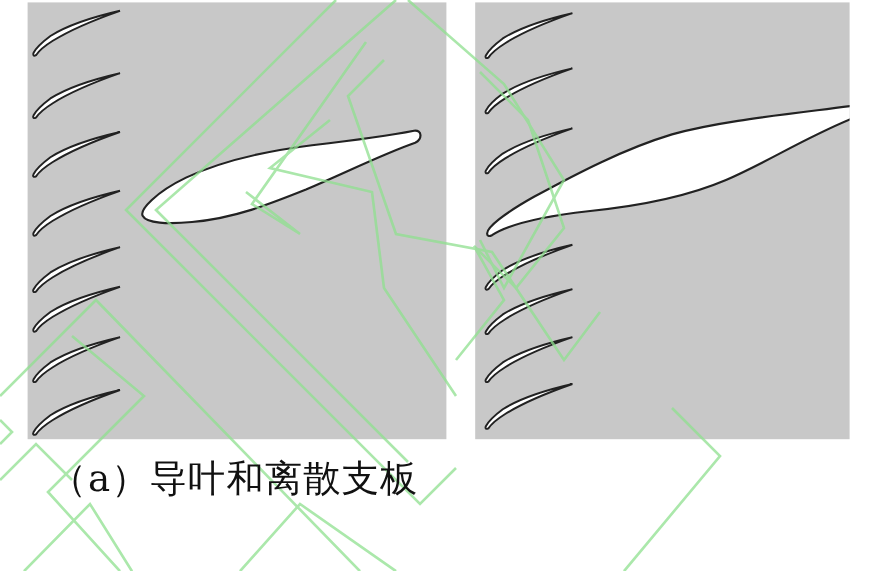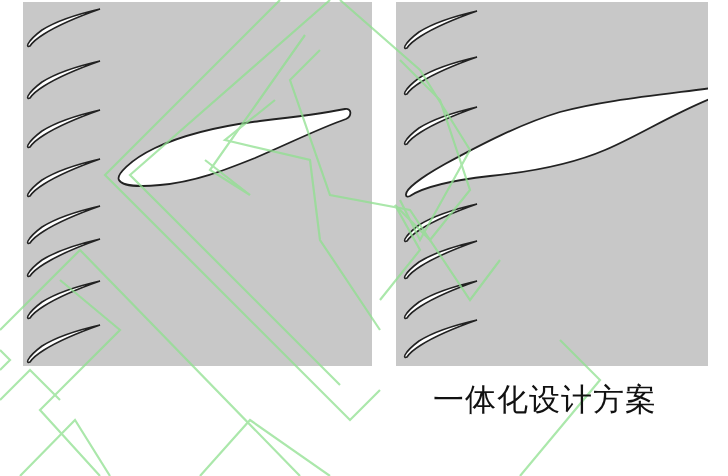--- a/index.html
+++ b/index.html
@@ -77,16 +77,16 @@
     <polyline points="20,476 75,420 110,476"></polyline>
     <polyline points="340,0 420,70 470,150 420,240 400,200"></polyline>
     <polyline points="0,400 30,370 60,400"></polyline>
     <polyline points="520,476 600,380 560,340"></polyline>
     <polyline points="200,476 250,420 330,476"></polyline>
     <polyline points="400,60 440,100 470,190 430,240 395,205 420,250 380,300"></polyline>
   </g>
 </svg>
 
 <div id="caption-a" class="caption">
+  <div>（a）导叶和离散支板</div>
 </div>
 <div id="caption-b" class="caption">
-  <div>一体化设计方案</div>
 </div>
 
 </body></html>

